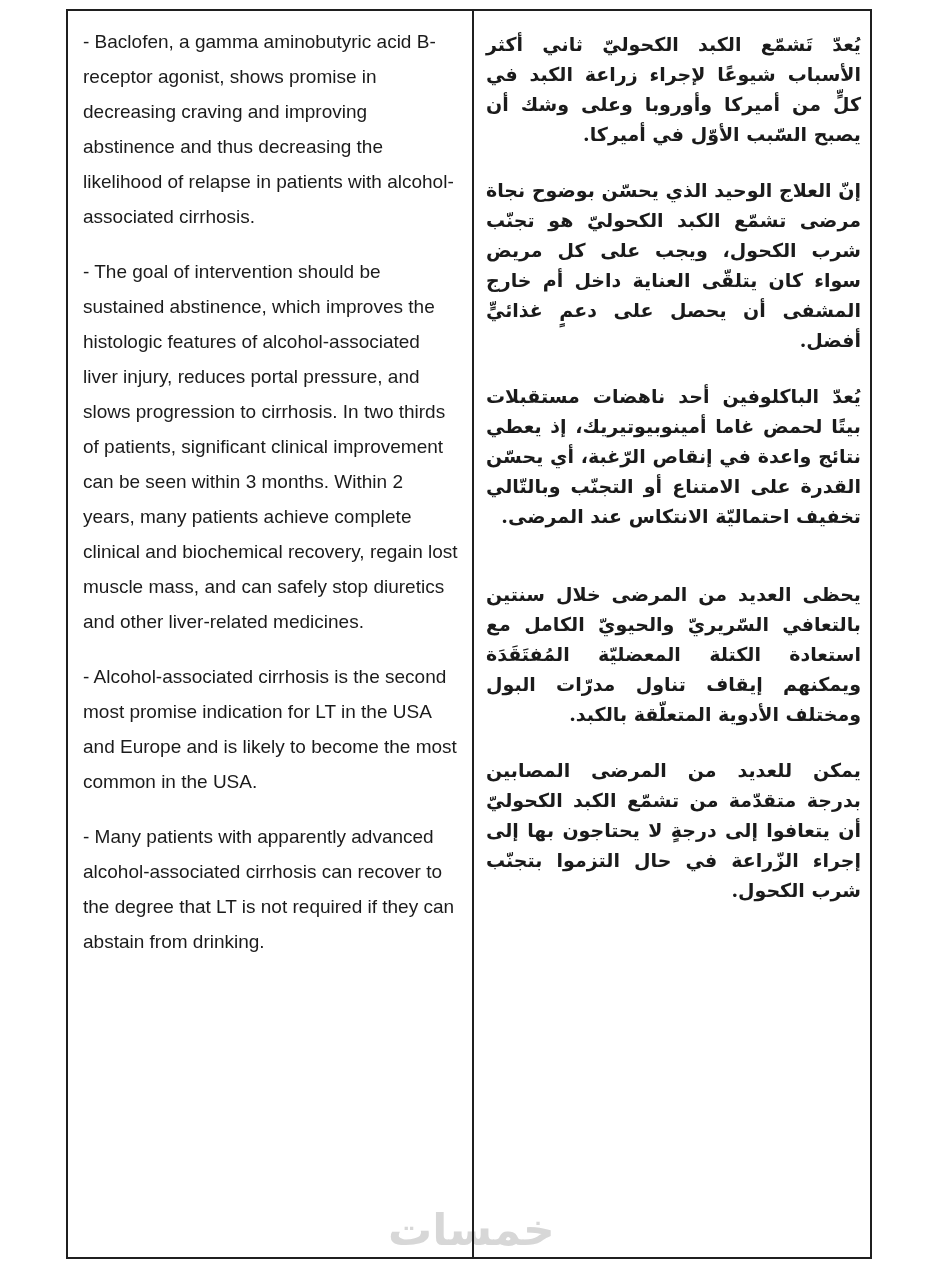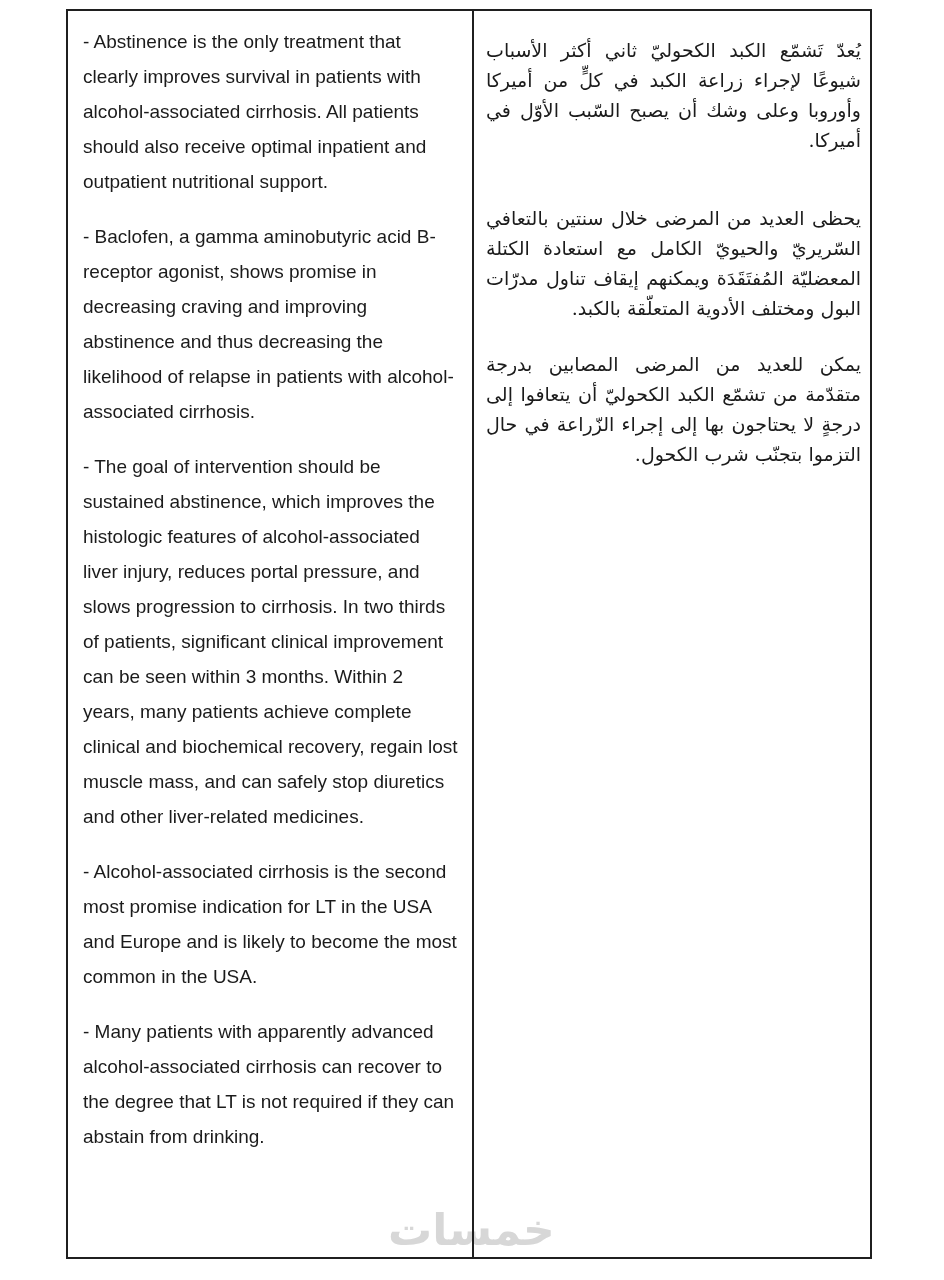--- a/index.html
+++ b/index.html
@@ -50,22 +50,23 @@
 
   .col-english {
     width: 406px;
     border-right: 2px solid var(--border-color);
     padding: 13px 12px 0 15px;
     direction: ltr;
   }
 
   .col-arabic {
     flex: 1;
-    padding: 24px 9px 0 12px;
+    padding: 18px 9px 0 12px;
     direction: rtl;
+    font-weight: bold;
   }
 
   p.en {
     margin: 0 0 20px 0;
     font-family: "Liberation Sans", "DejaVu Sans", sans-serif;
     font-size: 19px;
     line-height: 35px;
     color: var(--text-color);
     text-align: left;
   }
@@ -85,28 +86,29 @@
 </head>
 <body>
 
 <div class="page">
 
   <div class="watermark">خمسات</div>
 
   <div class="translation-table">
 
     <div class="col col-english">
-      <p class="en">- Abstinence is the only treatment that clearly improves survival in patients with alcohol-associated cirrhosis. All patients should also receive optimal inpatient and outpatient nutritional support.</p>
       <p class="en">- Baclofen, a gamma aminobutyric acid B-receptor agonist, shows promise in decreasing craving and improving abstinence and thus decreasing the likelihood of relapse in patients with alcohol-associated cirrhosis.</p>
       <p class="en">- The goal of intervention should be sustained abstinence, which improves the histologic features of alcohol-associated liver injury, reduces portal pressure, and slows progression to cirrhosis. In two thirds of patients, significant clinical improvement can be seen within 3 months. Within 2 years, many patients achieve complete clinical and biochemical recovery, regain lost muscle mass, and can safely stop diuretics and other liver-related medicines.</p>
       <p class="en">- Alcohol-associated cirrhosis is the second most promise indication for LT in the USA and Europe and is likely to become the most common in the USA.</p>
       <p class="en">- Many patients with apparently advanced alcohol-associated cirrhosis can recover to the degree that LT is not required if they can abstain from drinking.</p>
     </div>
 
     <div class="col col-arabic">
       <p class="ar">يُعدّ تَشمّع الكبد الكحوليّ ثاني أكثر الأسباب شيوعًا لإجراء زراعة الكبد في كلٍّ من أميركا وأوروبا وعلى وشك أن يصبح السّبب الأوّل في أميركا.</p>
+      <p class="ar">إنّ العلاج الوحيد الذي يحسّن بوضوح نجاة مرضى تشمّع الكبد الكحوليّ هو تجنّب شرب الكحول، ويجب على كل مريض سواء كان يتلقّى العناية داخل أم خارج المشفى أن يحصل على دعمٍ غذائيٍّ أفضل.</p>
+      <p class="ar">يُعدّ الباكلوفين أحد ناهضات مستقبلات بيتًا لحمض غاما أمينوبيوتيريك، إذ يعطي نتائج واعدة في إنقاص الرّغبة، أي يحسّن القدرة على الامتناع أو التجنّب وبالتّالي تخفيف احتماليّة الانتكاس عند المرضى.</p>
       <p class="ar extra-gap">يحظى العديد من المرضى خلال سنتين بالتعافي السّريريّ والحيويّ الكامل مع استعادة الكتلة المعضليّة المُفتَقَدَة ويمكنهم إيقاف تناول مدرّات البول ومختلف الأدوية المتعلّقة بالكبد.</p>
       <p class="ar">يمكن للعديد من المرضى المصابين بدرجة متقدّمة من تشمّع الكبد الكحوليّ أن يتعافوا إلى درجةٍ لا يحتاجون بها إلى إجراء الزّراعة في حال التزموا بتجنّب شرب الكحول.</p>
     </div>
 
   </div>
 
 </div>
 
 </body></html>

